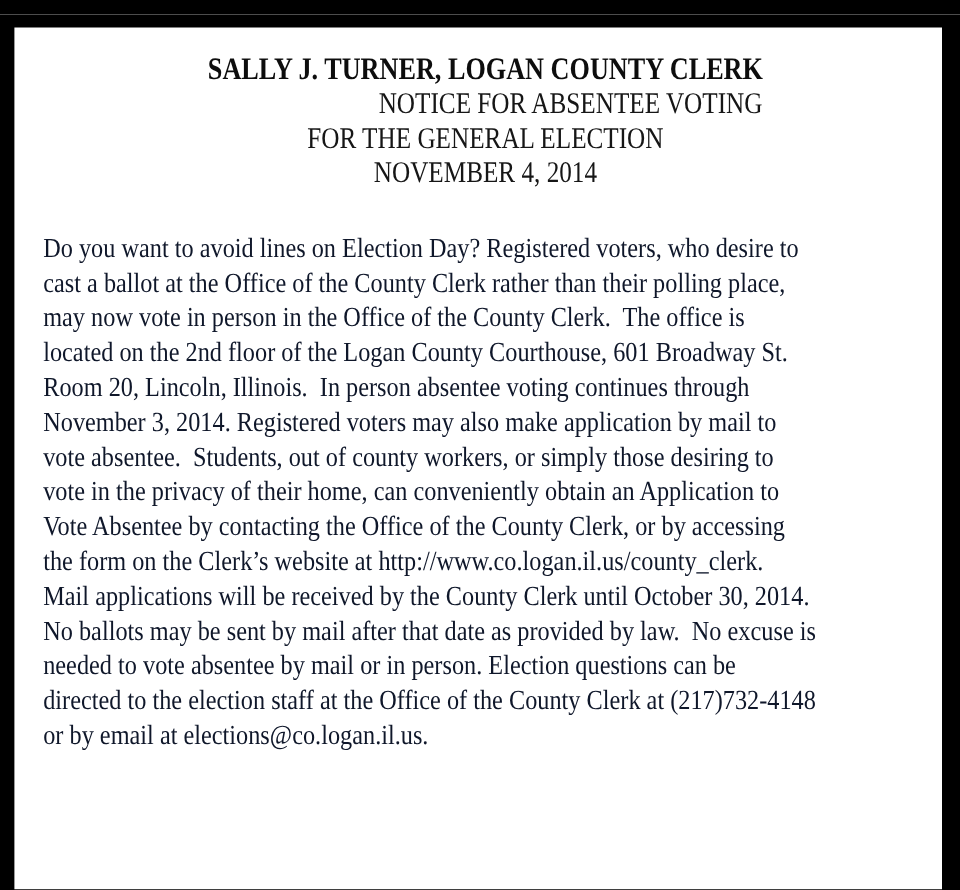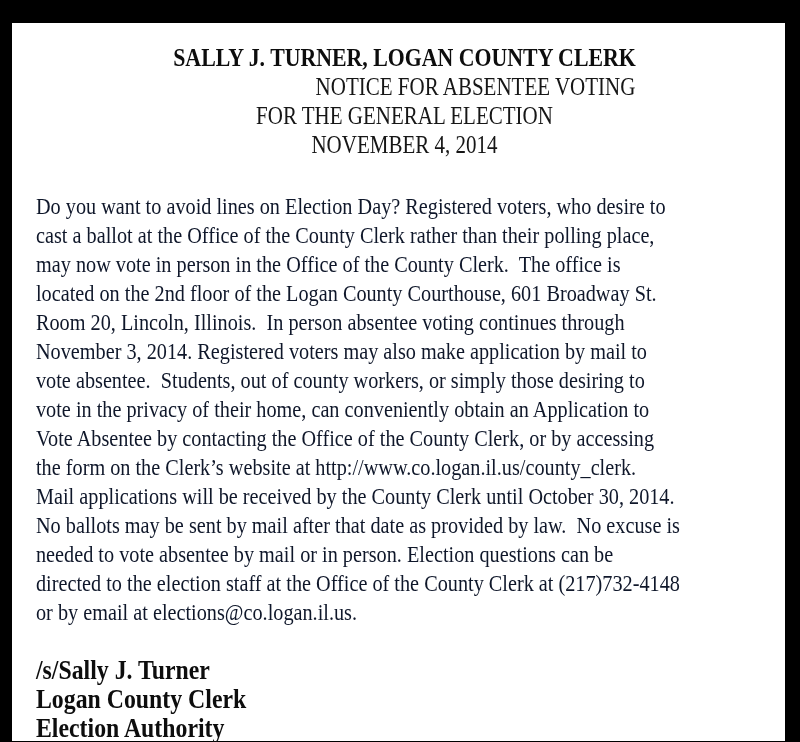--- a/index.html
+++ b/index.html
@@ -74,20 +74,15 @@
       <div class="body-line">vote in the privacy of their home, can conveniently obtain an Application to</div>
       <div class="body-line">Vote Absentee by contacting the Office of the County Clerk, or by accessing</div>
       <div class="body-line">the form on the Clerk’s website at http://www.co.logan.il.us/county_clerk.</div>
       <div class="body-line">Mail applications will be received by the County Clerk until October 30, 2014.</div>
       <div class="body-line">No ballots may be sent by mail after that date as provided by law.  No excuse is</div>
       <div class="body-line">needed to vote absentee by mail or in person. Election questions can be</div>
       <div class="body-line">directed to the election staff at the Office of the County Clerk at (217)732-4148</div>
       <div class="body-line">or by email at elections@co.logan.il.us.</div>
     </div>
 
-    <div class="signature">
-      <div class="signature-line">/s/Sally J. Turner</div>
-      <div class="signature-line">Logan County Clerk</div>
-      <div class="signature-line">Election Authority</div>
-    </div>
 
   </div>
 </div>
 
 </body></html>

